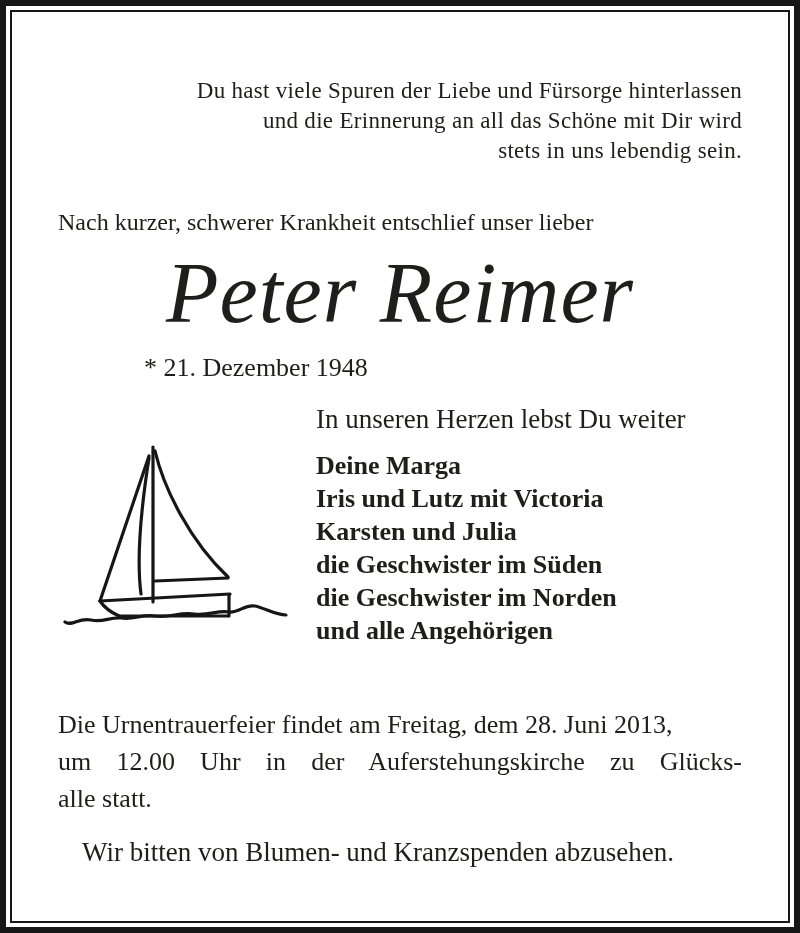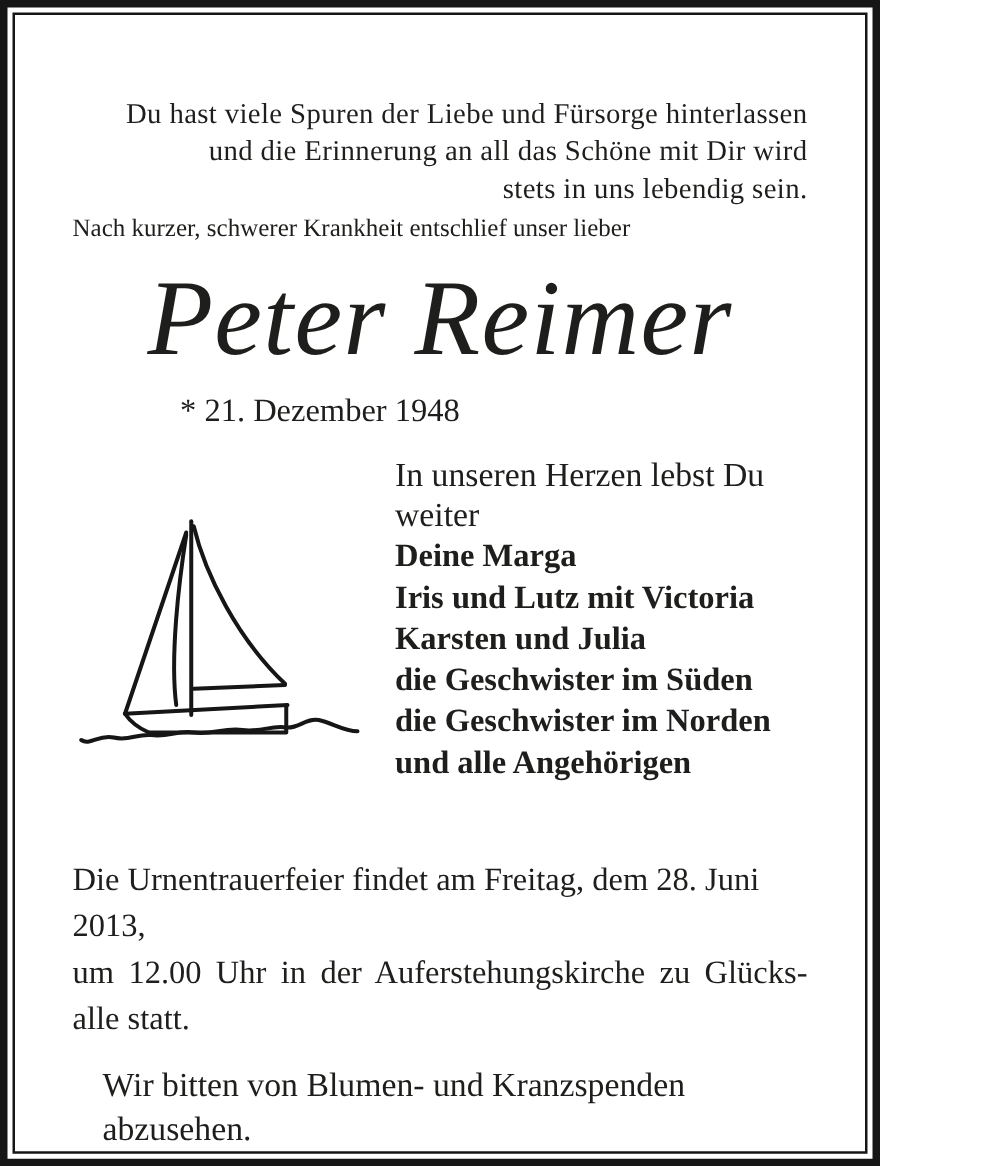--- a/index.html
+++ b/index.html
@@ -1,21 +1,21 @@
 <!DOCTYPE html>
 <html><head>
 <meta charset="utf-8">
 <style>
   * { margin: 0; padding: 0; box-sizing: border-box; }
   html, body { background: #ffffff; }
   body { font-family: "Liberation Serif", "DejaVu Serif", serif; color: #1e1e1c; }
 
   .page {
     position: relative;
-    width: 704px;
+    width: 800px;
     height: 933px;
     background: #ffffff;
     border: 6px solid #161616;
   }
   .frame {
     position: absolute;
     top: 4px; left: 4px; right: 4px; bottom: 4px;
     border: 2px solid #161616;
     overflow: hidden;
   }
@@ -24,21 +24,22 @@
   }
 
   .opening {
     text-align: right;
     font-size: 23px;
     line-height: 30px;
     letter-spacing: 0.3px;
   }
 
   .intro {
-    font-size: 20px;
+    margin-top: 39px;
+    font-size: 24px;
     line-height: 34px;
   }
 
   .deceased-name {
     margin-top: 4px;
     text-align: center;
     font-style: italic;
     font-size: 86px;
     line-height: 100px;
     letter-spacing: 1px;
@@ -66,20 +67,21 @@
     display: block;
     margin-top: 18px;
   }
   .right-col { flex: 1; }
 
   .dedication {
     font-size: 27px;
     line-height: 32px;
   }
   .mourners {
+    margin-top: 14px;
     font-weight: bold;
     font-size: 26px;
     line-height: 33px;
   }
 
   .funeral {
     margin-top: 59px;
     font-size: 26px;
     line-height: 37px;
   }

